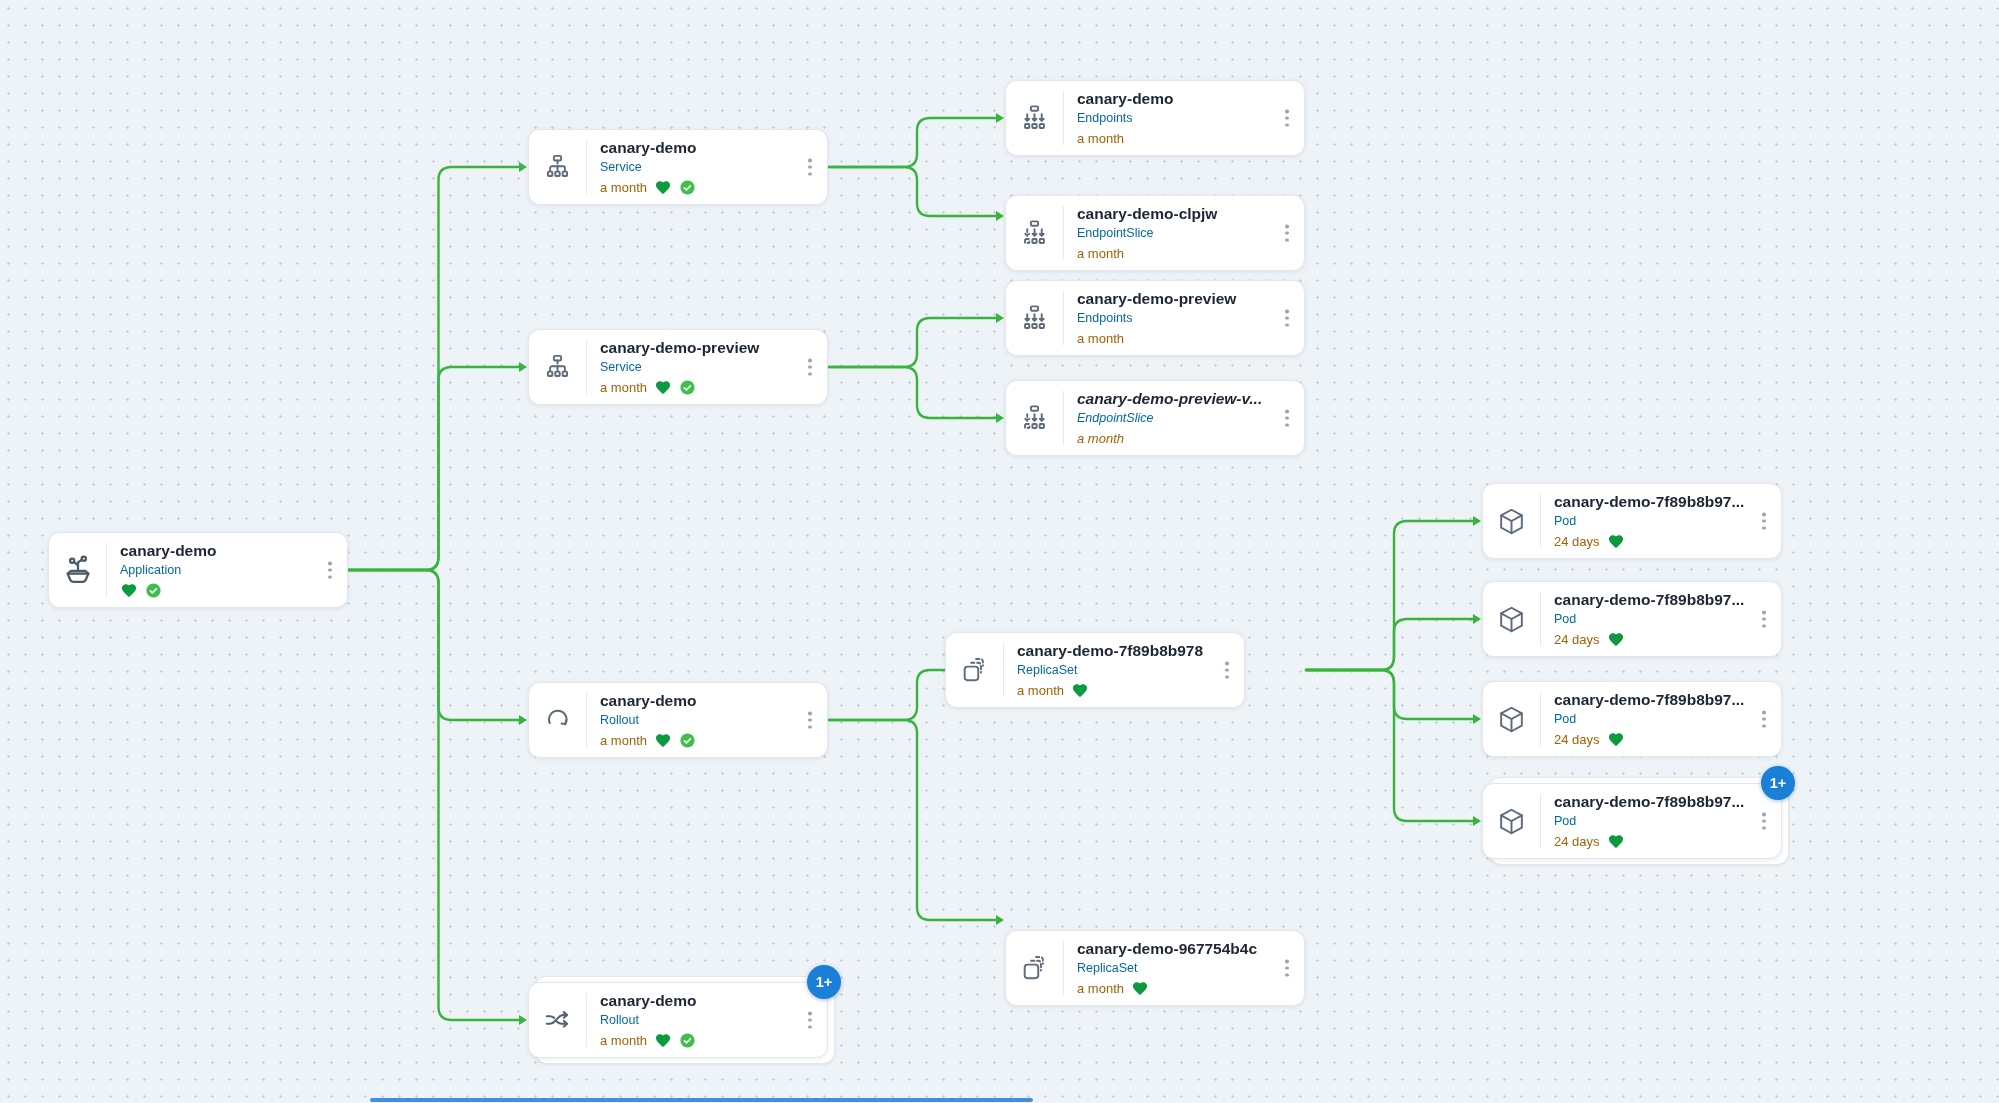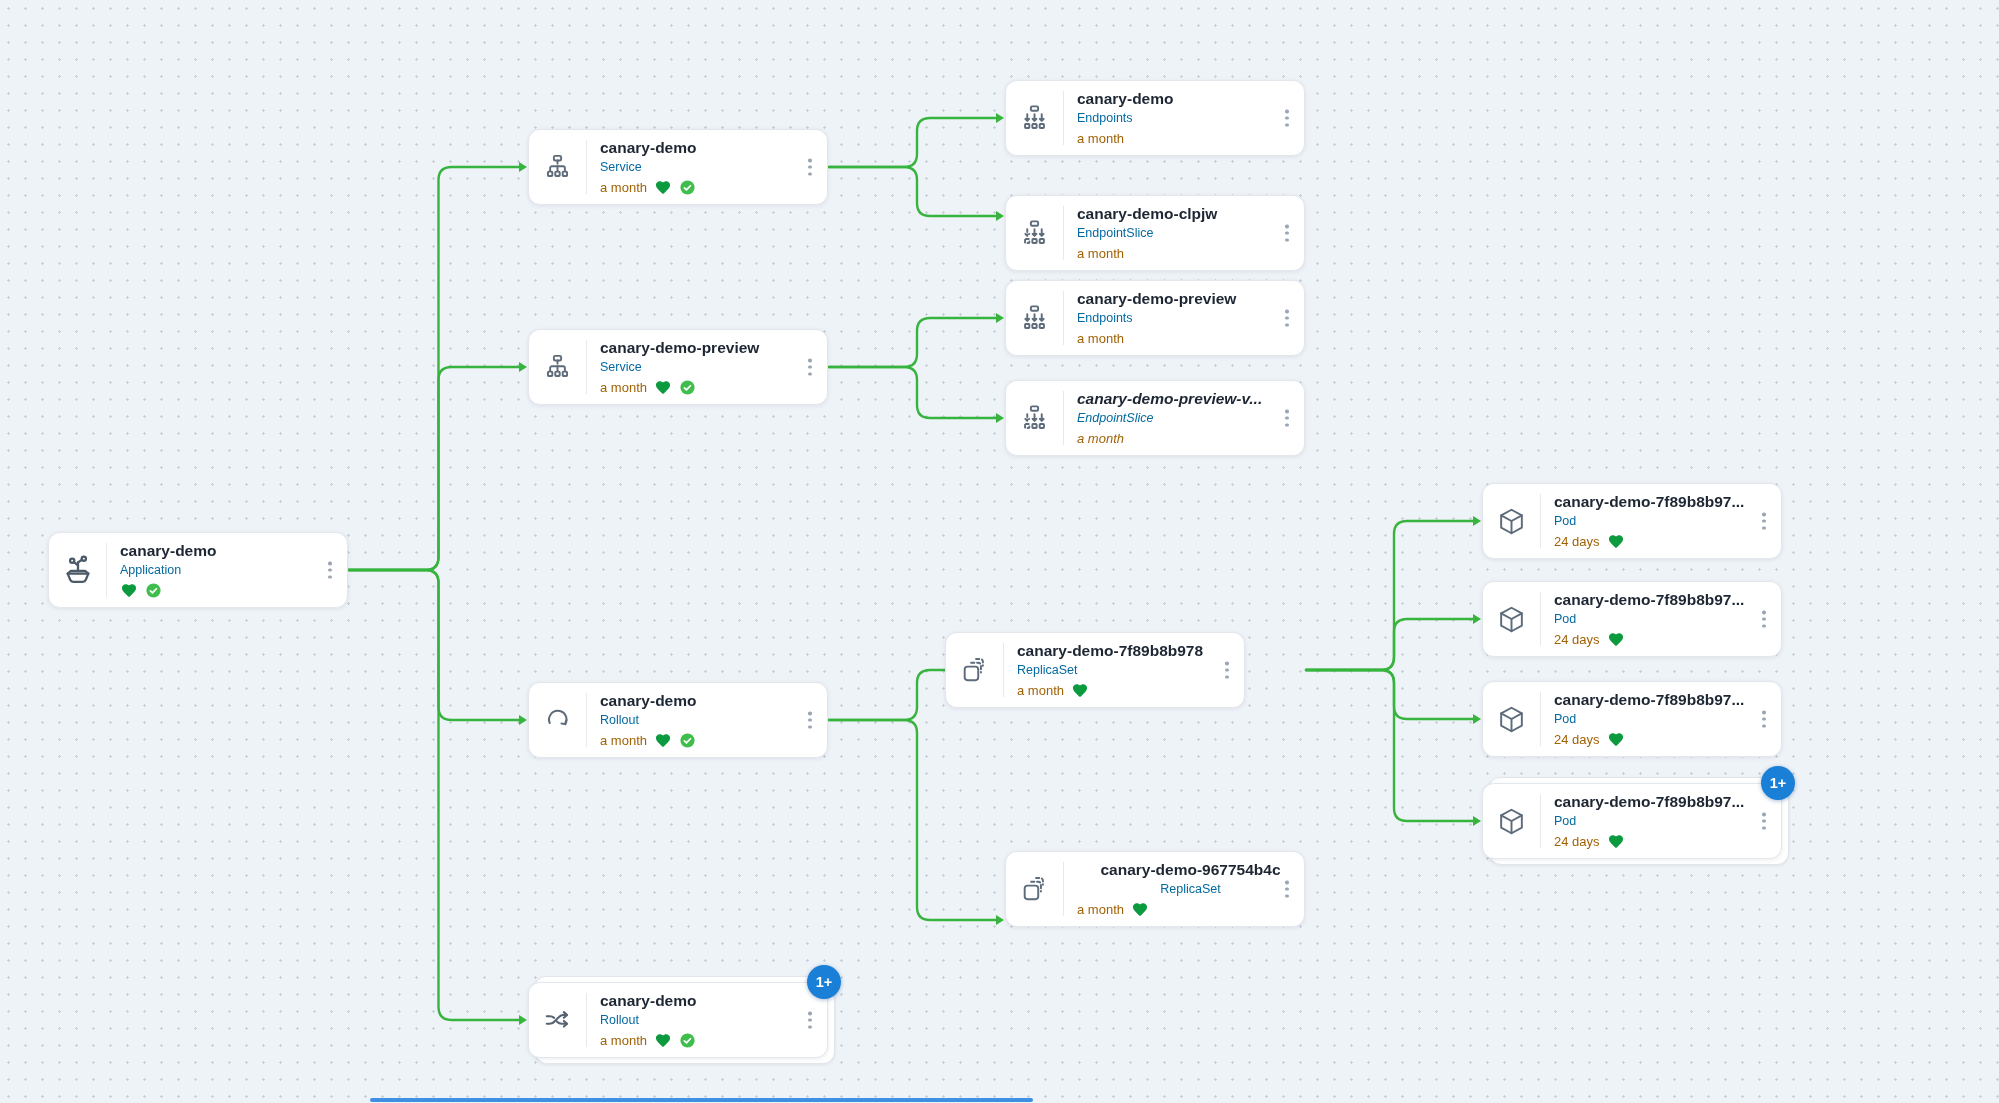--- a/index.html
+++ b/index.html
@@ -393,21 +393,21 @@
             </span>
           </div>
         </div>
         <div class="kebab">
           <i></i>
           <i></i>
           <i></i>
         </div>
       </div>
     </div>
-    <div class="node" style="left: 1005px; top: 851px; text-align: center;">
+    <div class="node" style="left: 1005px; top: 930px;">
       <div class="node-card">
         <div class="icon-wrap">
           <svg class="nicon" width="31" height="31" viewBox="0 0 24 24" fill="none" stroke="#5d6b7a" stroke-width="1.5" stroke-linecap="round" stroke-linejoin="round">
             <rect x="4.4" y="9" width="10.5" height="10.5" rx="2.2"></rect>
             <path d="M9.4 6h5.5a2.1 2.1 0 0 1 2.1 2.1v5.5" stroke-dasharray="2.5 2.1"></path>
             <path d="M13.2 3.1h3.2a2.1 2.1 0 0 1 2.1 2.1v3.2" stroke-dasharray="2.5 2.1"></path>
           </svg>
         </div>
         <div class="vdivider"></div>
         <div class="text-block">

